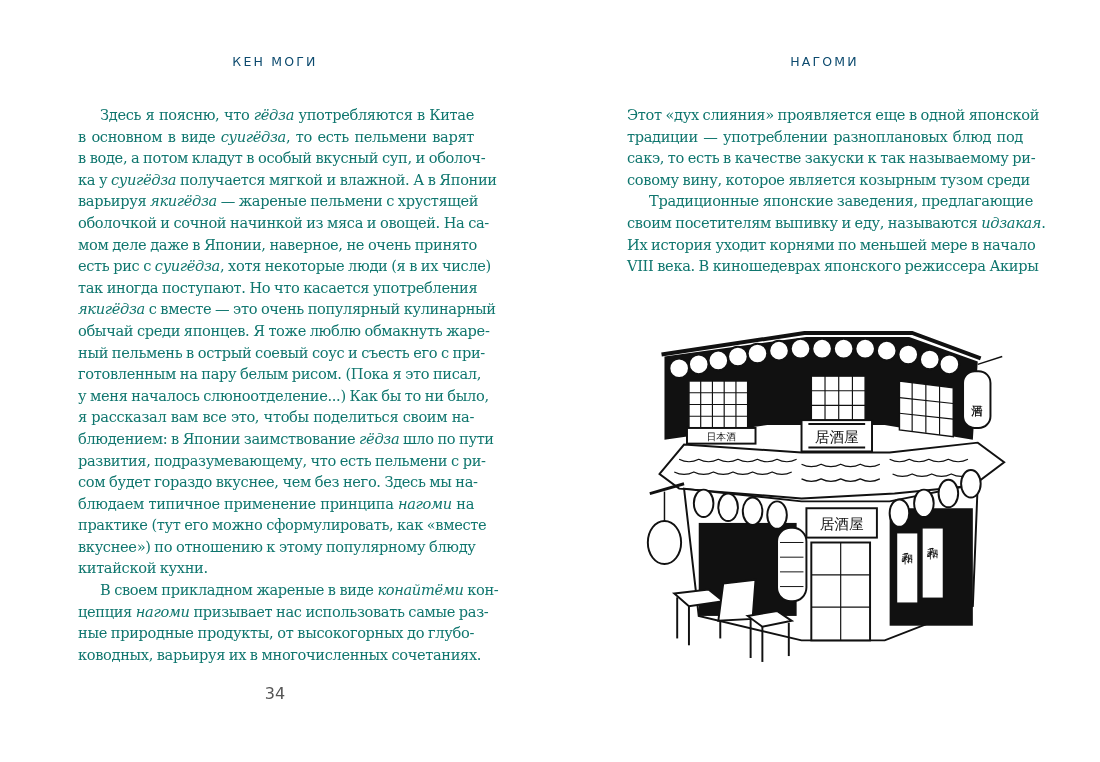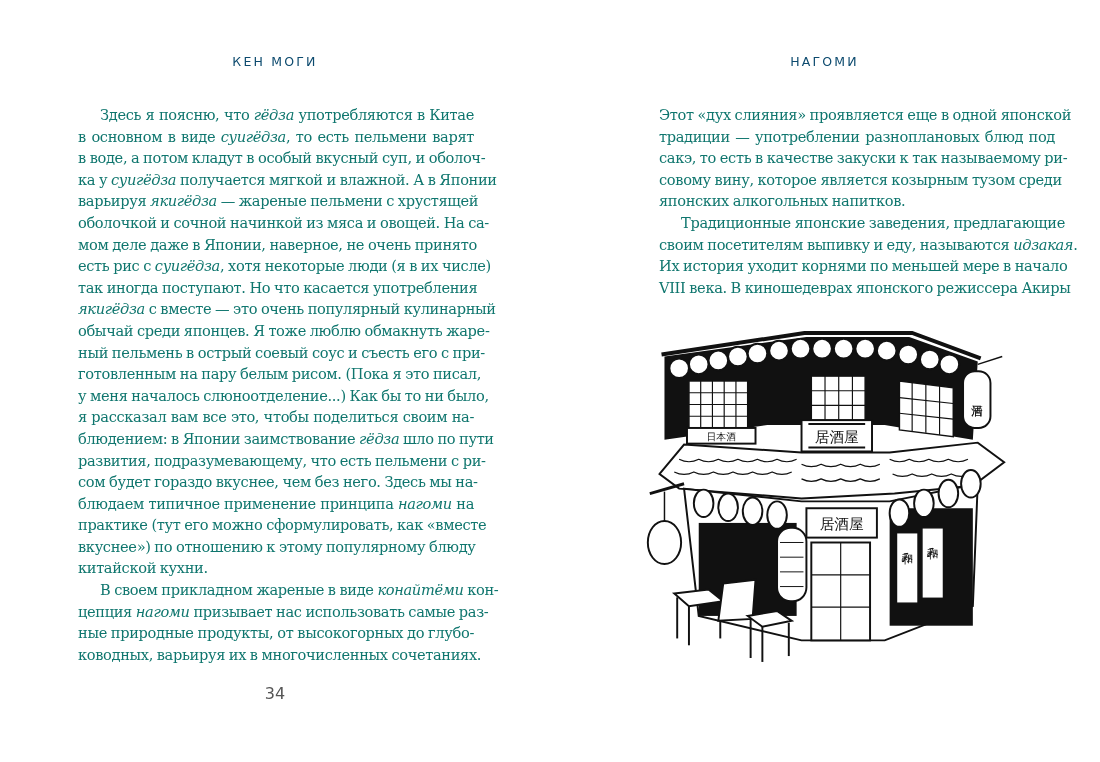--- a/index.html
+++ b/index.html
@@ -18,21 +18,21 @@
   .body-text {
     position: absolute;
     font-family: "DejaVu Serif", serif;
     font-size: 14.6px;
     line-height: 21.6px;
     color: #0f766e;
     letter-spacing: -0.35px;
     word-spacing: -0.5px;
   }
   .page-left .body-text { left: 78px; top: 104px; width: 396px; }
-  .page-right .body-text { left: 77px; top: 104px; width: 396px; margin-left: 32px; }
+  .page-right .body-text { left: 77px; top: 104px; width: 396px; }
   .line { display: block; white-space: nowrap; text-align: justify; text-align-last: justify; height: 21.6px; }
   .line.last { text-align-last: left; }
   .line.indent { padding-left: 22px; }
   .it { font-style: italic; }
   .page-number {
     position: absolute; top: 684px; left: 78px; width: 394px; text-align: center;
     font-family: "DejaVu Sans", sans-serif; font-size: 16px; color: #555;
   }
   .illustration { position: absolute; left: 90px; top: 326px; width: 372px; height: 340px; }
   .illustration svg { width: 100%; height: 100%; }
@@ -74,21 +74,20 @@
   <div class="page-number">34</div>
 </div>
 
 <div class="page page-right">
   <div class="running-head">НАГОМИ</div>
   <div class="body-text" id="right-body">
       <span class="line"><span>Этот «дух слияния» проявляется еще в одной японской</span></span>
       <span class="line"><span>традиции — употреблении разноплановых блюд под</span></span>
       <span class="line"><span>сакэ, то есть в качестве закуски к так называемому ри-</span></span>
       <span class="line"><span>совому вину, которое является козырным тузом среди</span></span>
-      <span class="line last"><span>японских алкогольных напитков.</span></span>
       <span class="line indent"><span>Традиционные японские заведения, предлагающие</span></span>
       <span class="line"><span>своим посетителям выпивку и еду, называются </span><span class="it">идзакая</span><span>.</span></span>
       <span class="line"><span>Их история уходит корнями по меньшей мере в начало</span></span>
       <span class="line last"><span>VIII века. В киношедеврах японского режиссера Акиры</span></span>
     </div>
 
   <div class="illustration">
     <svg viewBox="0 0 380 345" xmlns="http://www.w3.org/2000/svg">
 
       <polygon points="25,30 170,10 275,10 345,35 340,115 250,100 130,100 25,115" fill="#111"></polygon>

